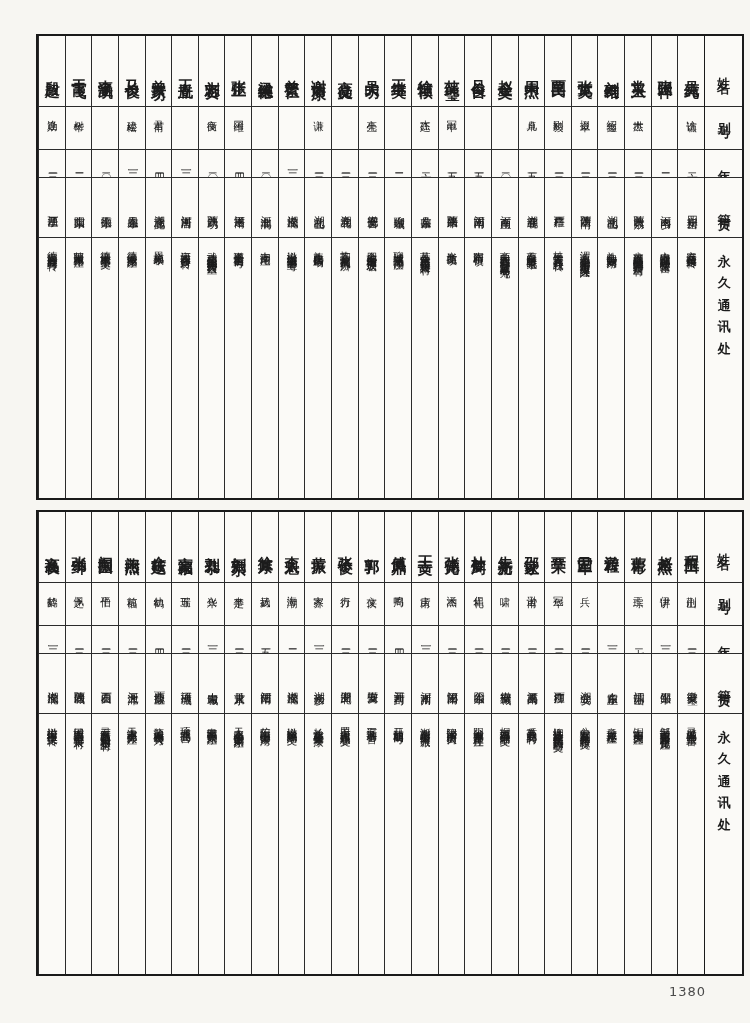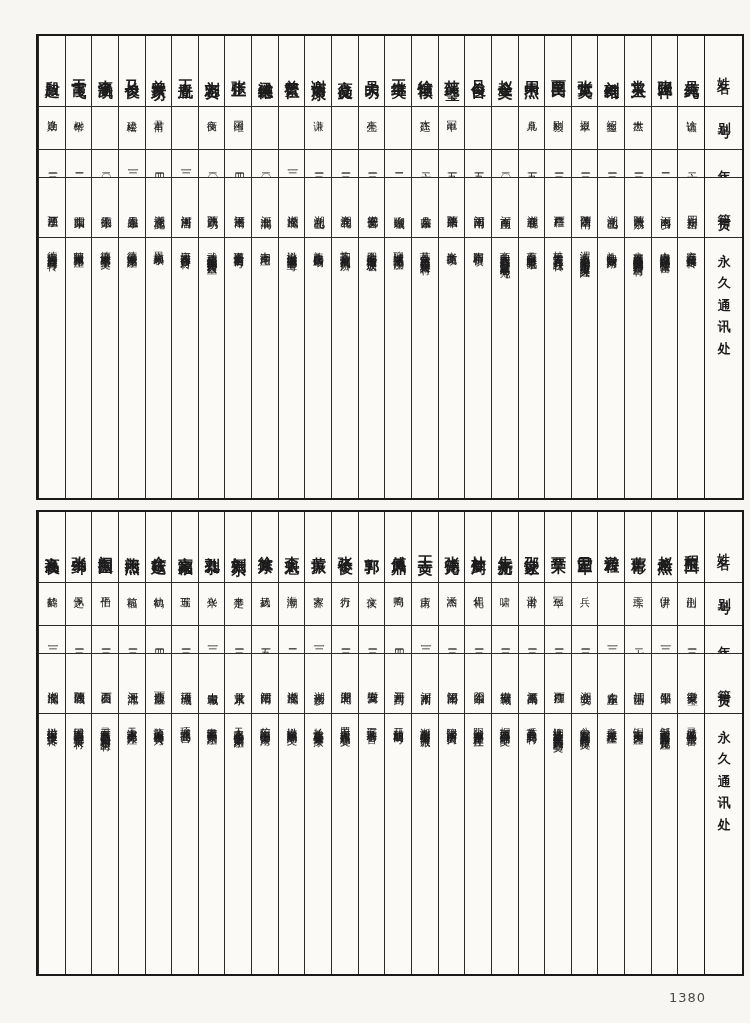--- a/index.html
+++ b/index.html
@@ -60,21 +60,21 @@
   .name-cell .vtext{font-size:15px;font-weight:bold;letter-spacing:2px;line-height:1;}
   .alias-cell .vtext{font-size:10.5px;}
   .age-cell .vtext{font-size:11px;letter-spacing:0;}
   .native-cell .vtext{font-size:11px;letter-spacing:0.5px;}
   .address-cell .vtext{font-size:10.5px;}
   
   .hdr .vtext{font-size:13px;font-weight:bold;letter-spacing:4px;}
   .hdr-address .vtext{letter-spacing:22px;}
   .page-number{
     position:absolute;
-    right:44px;bottom:18px;
+    right:44px;bottom:24px;
     font-size:13px;color:#4a4a4a;
     letter-spacing:1px;
     font-family:"DejaVu Sans",sans-serif;
   }
 </style>
 </head>
 <body>
 
 <div class="page">
 

